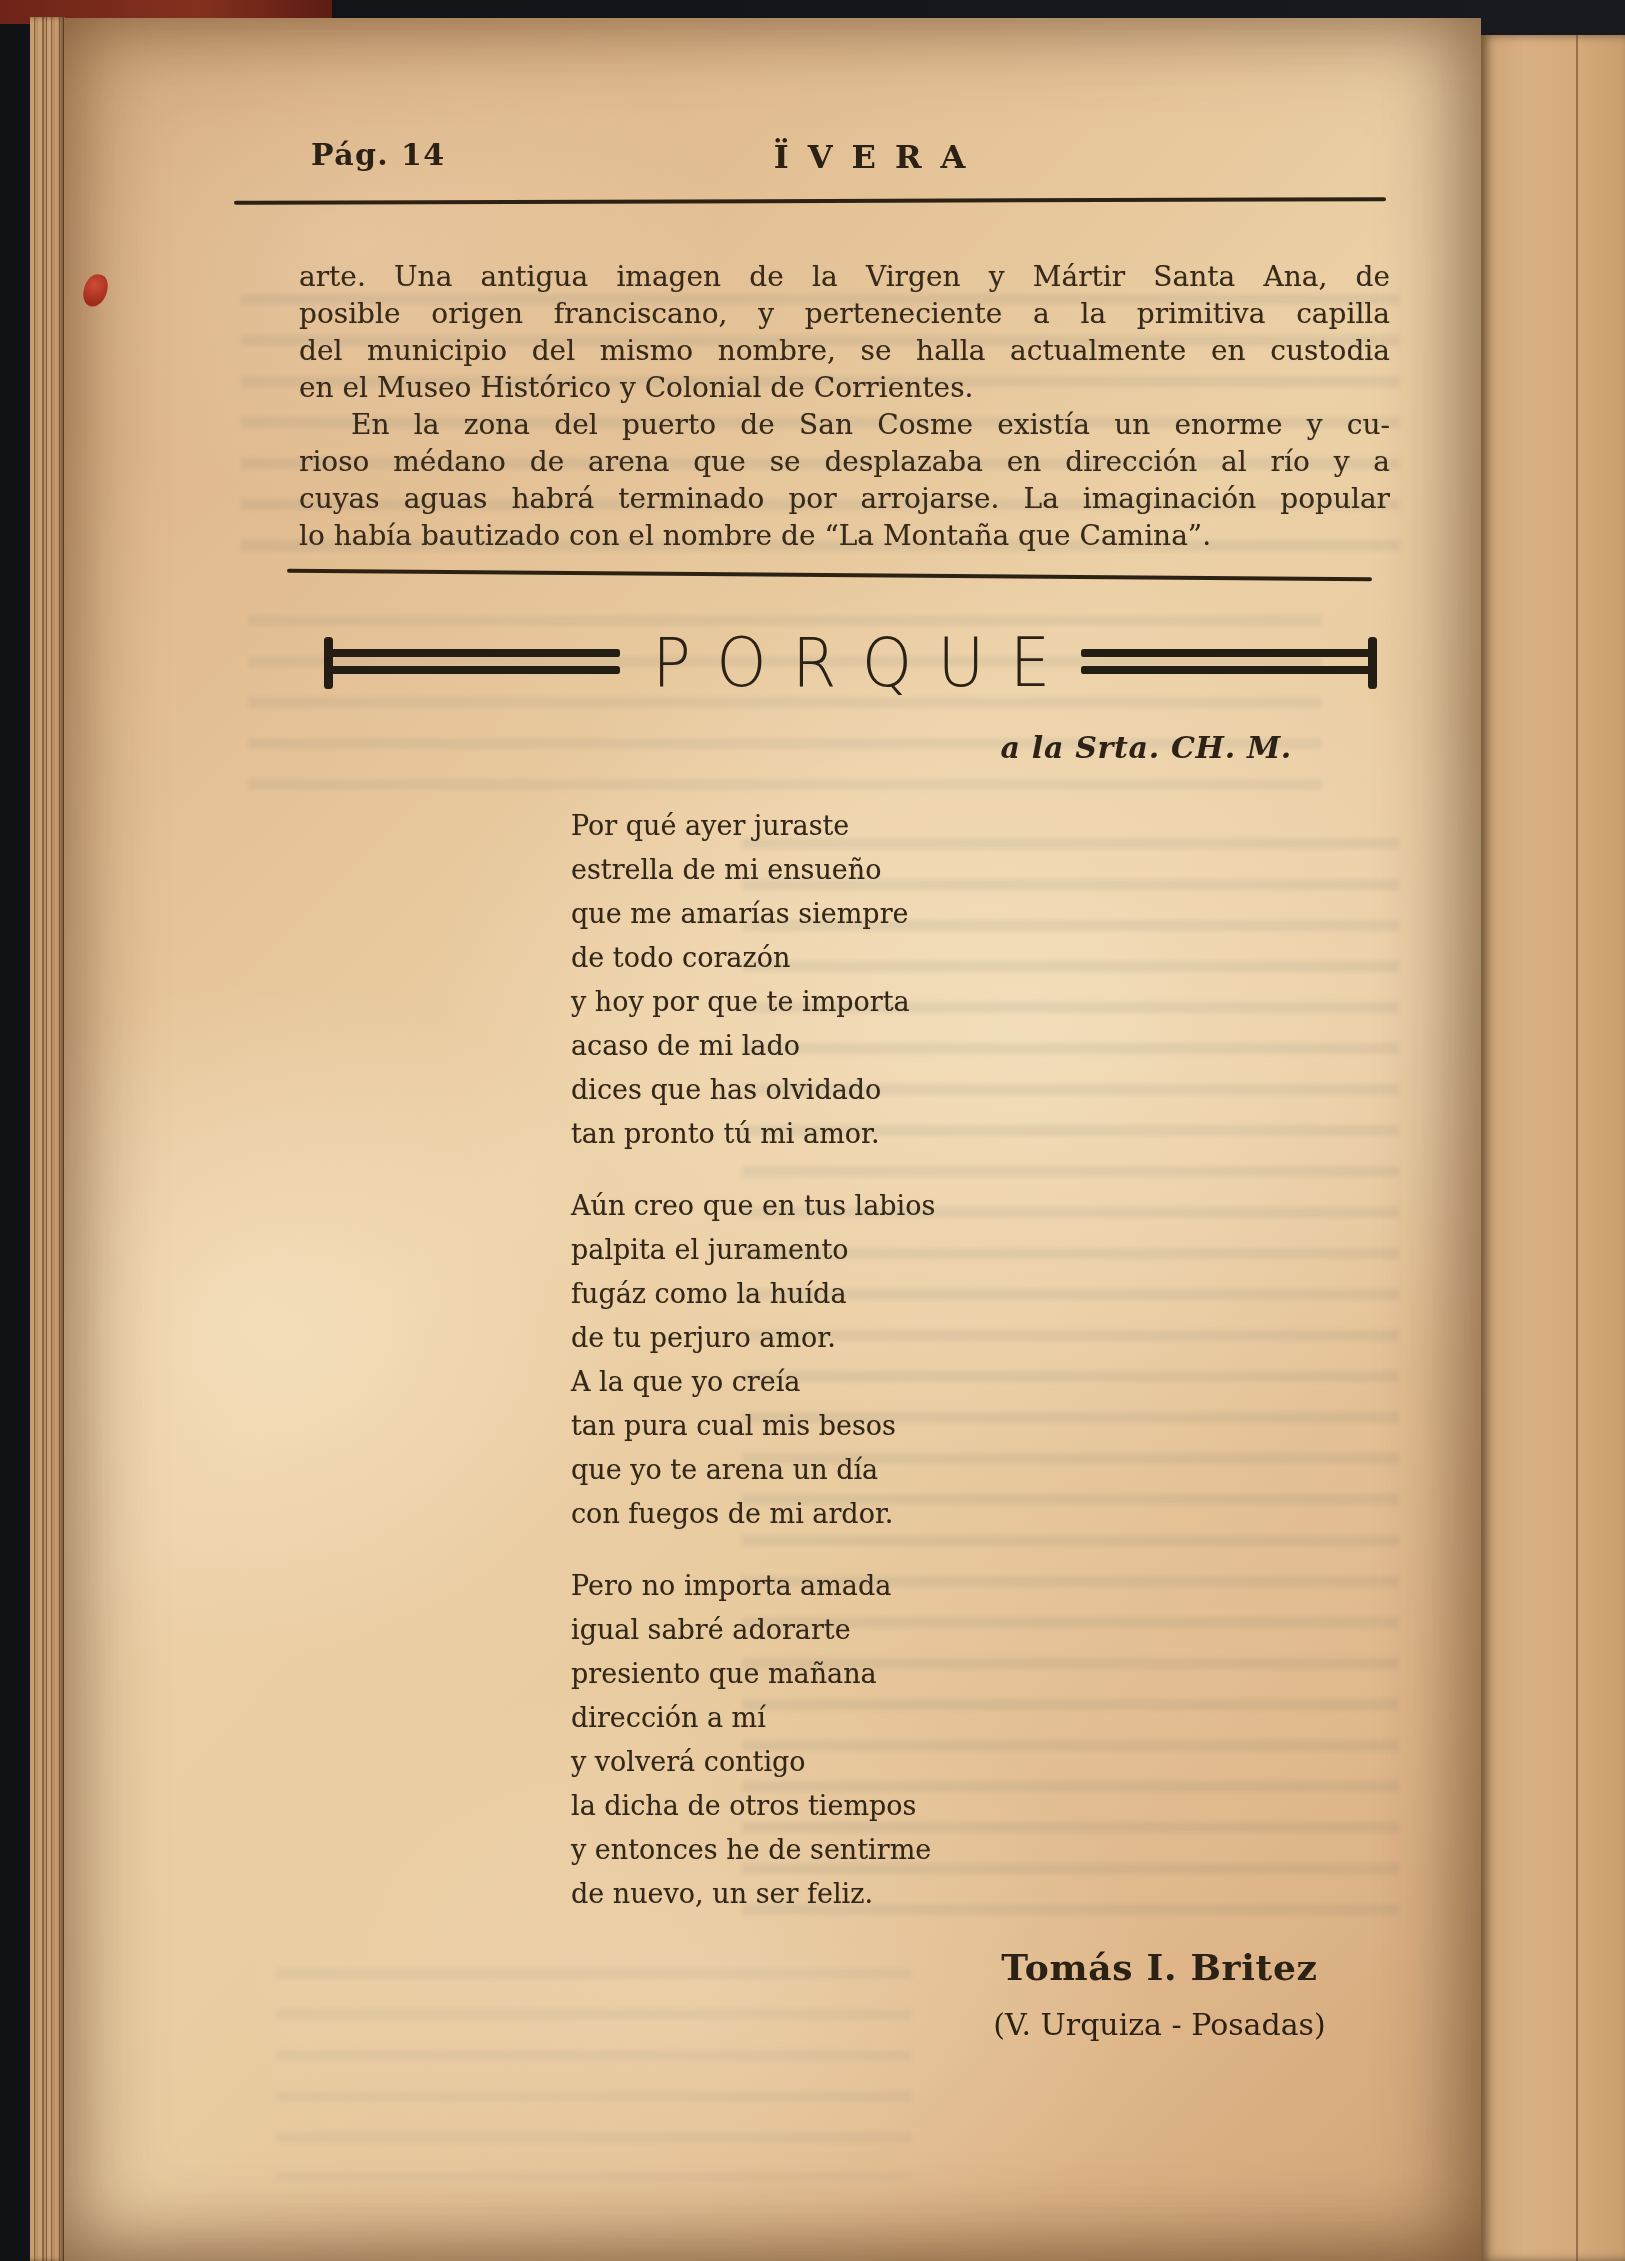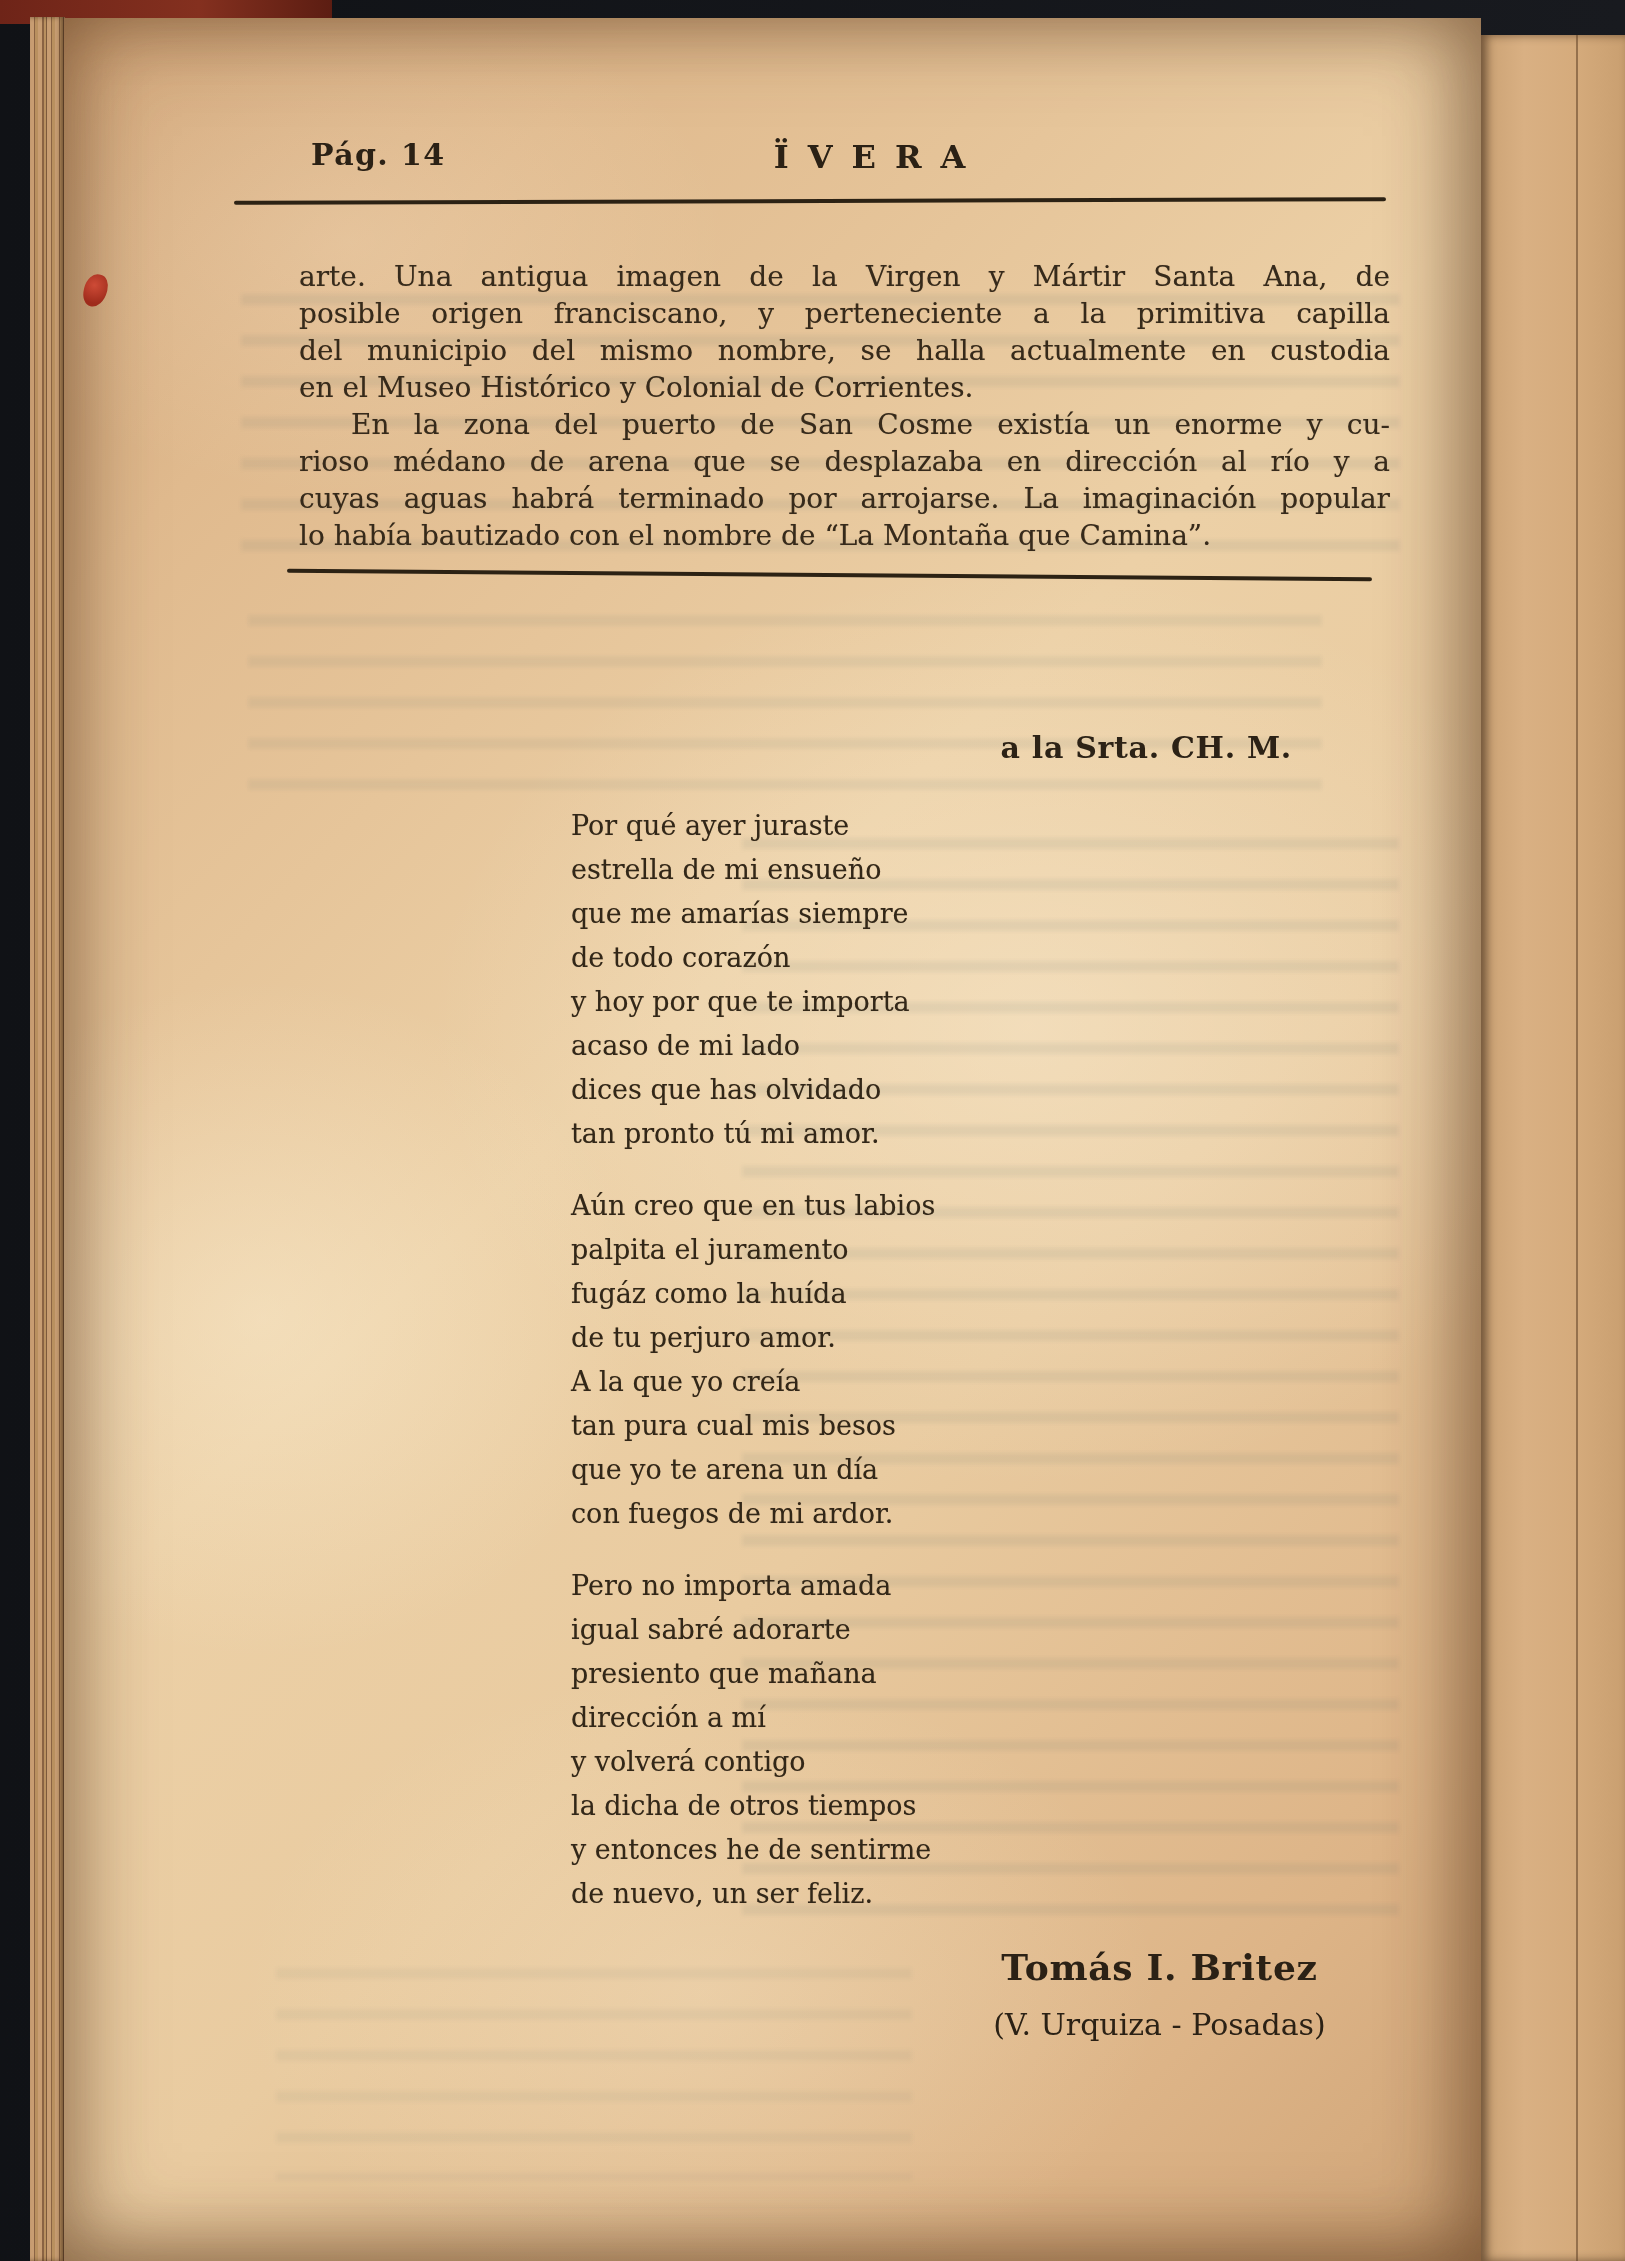--- a/index.html
+++ b/index.html
@@ -57,21 +57,21 @@
   .bar.b1{top:14px;}
   .bar.b2{top:31px;}
   .deco-left::before,.deco-right::after{content:'';position:absolute;top:1.4px;width:9.2px;height:52px;
     background:#231d13;border-radius:3.5px;}
   .deco-left::before{left:-1.4px;}
   .deco-right::after{right:-1.4px;}
   .ptitle{font-family:"DejaVu Sans","Liberation Sans",sans-serif;font-weight:300;
     font-size:64px;letter-spacing:25.4px;color:#2a2217;padding:0 5.7px 0 32.5px;
     transform:scaleY(1.06);line-height:78px;}
   .dedication{position:absolute;right:189px;top:712px;font-size:30px;font-weight:bold;
-    color:#2c2216;letter-spacing:0.7px;}
+    color:#2c2216;letter-spacing:0.7px;font-style:italic;}
   
   .poem{position:absolute;left:491px;top:786px;color:#322718;font-size:27px;
     text-shadow:0 0 0.7px rgba(70,48,24,.3);}
   .pline{line-height:44px;margin-left:16px;}
   .stanza + .stanza{margin-top:28px;}
   
   .signature{position:absolute;left:813px;top:1928px;width:565px;text-align:center;color:#2b2115;}
   .author{font-size:36px;font-weight:bold;letter-spacing:0.7px;}
   .location{font-size:30px;margin-top:18.4px;}
 </style>
@@ -104,20 +104,31 @@
         <div class="para indent">
           <div class="jline first">En la zona del puerto de San Cosme existía un enorme y cu-</div>
           <div class="jline">rioso médano de arena que se desplazaba en dirección al río y a</div>
           <div class="jline">cuyas aguas habrá terminado por arrojarse. La imaginación popular</div>
           <div class="jline last">lo había bautizado con el nombre de “La Montaña que Camina”.</div>
         </div>
       </section>
 
     <div class="rule rule-mid"></div>
 
+    <div class="title-row">
+      <div class="deco deco-left">
+        <div class="bar b1"></div>
+        <div class="bar b2"></div>
+      </div>
+      <div class="ptitle">PORQUE</div>
+      <div class="deco deco-right">
+        <div class="bar b1"></div>
+        <div class="bar b2"></div>
+      </div>
+    </div>
 
     <div class="dedication">a la Srta. CH. M.</div>
 
     <section class="poem">
         <div class="stanza">
           <div class="pline first">Por qué ayer juraste</div>
           <div class="pline">estrella de mi ensueño</div>
           <div class="pline">que me amarías siempre</div>
           <div class="pline">de todo corazón</div>
           <div class="pline">y hoy por que te importa</div>

